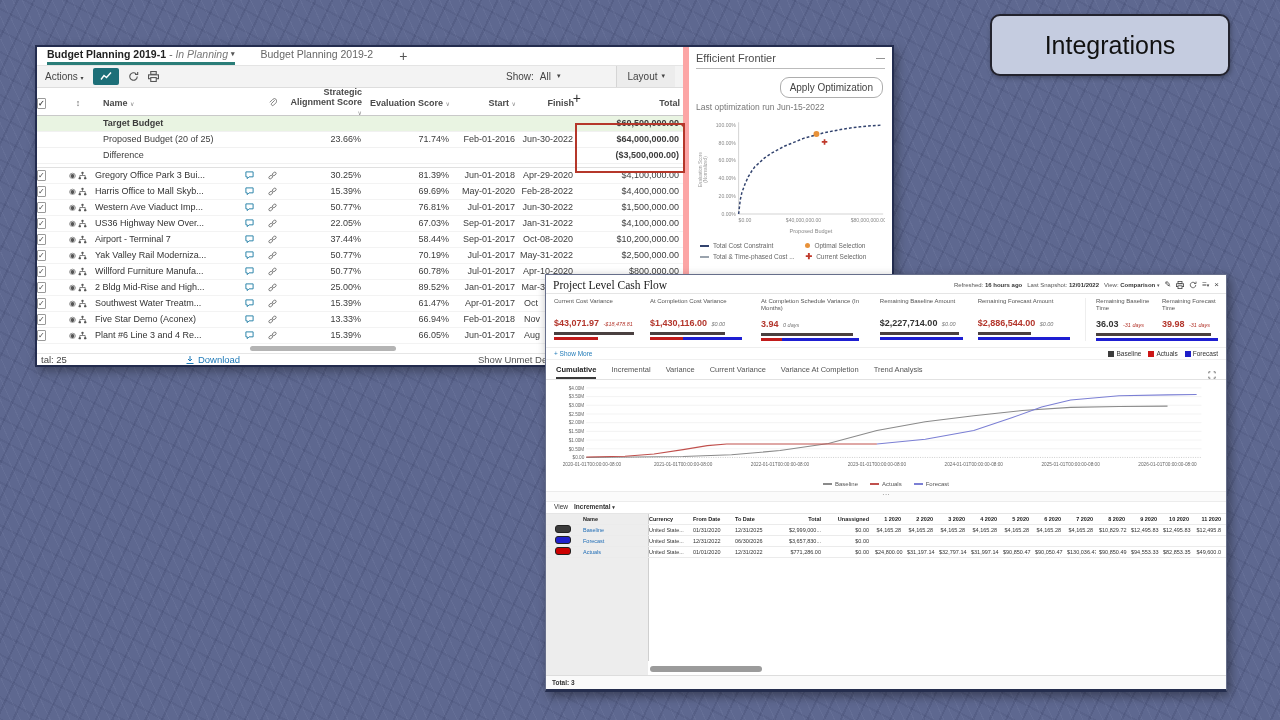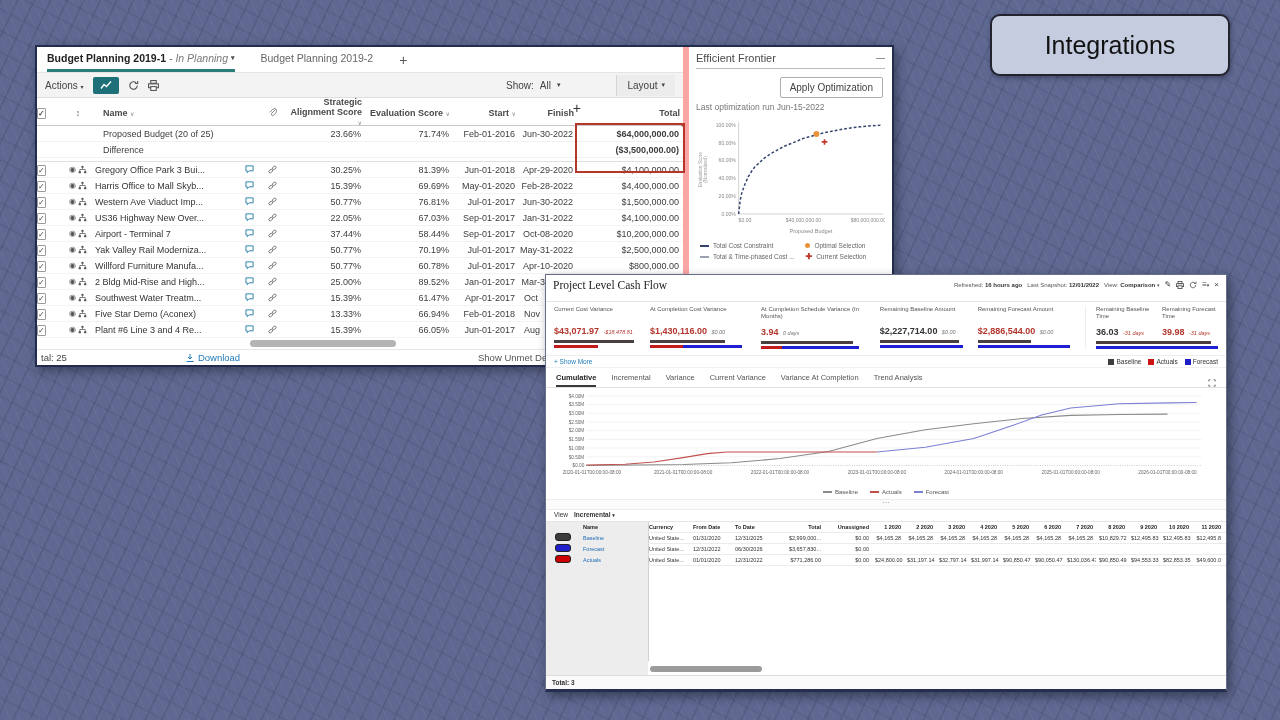--- a/index.html
+++ b/index.html
@@ -60,34 +60,34 @@
   .hscroll{margin:2px 0 0 213px;width:146px;height:7px;background:#b4b4b4;border-radius:4px;}
   .bfooter{flex:1;display:flex;align-items:center;padding:0 4px;font-size:9.5px;color:#444;border-top:1px solid #e6e6e6;margin-top:2px;position:relative;}
   .dl{color:#1f7ab8;margin-left:118px;display:inline-flex;align-items:center;gap:3px;}
   .unmet{position:absolute;left:441px;color:#555;white-space:nowrap;}
 
   
   #frontier-panel{flex:1;padding:5px 7px;display:flex;flex-direction:column;font-size:10px;color:#444;overflow:hidden;}
   .fp-head{display:flex;align-items:center;border-bottom:1px solid #bbb;padding-bottom:4px;font-size:11px;color:#4a4a4a;}
   .fp-min{margin-left:auto;color:#555;font-size:9px;}
   .fp-btn{margin:8px 2px 2px auto;font-family:"Liberation Sans",sans-serif;font-size:10px;color:#444;background:#fff;
-    border:1px solid #adadad;border-radius:2px;padding:4px 9px;}
+    border:1px solid #adadad;border-radius:9px;padding:4px 9px;}
   .fp-last{font-size:8.5px;color:#777;text-align:left;margin:2px 2px 2px 0;}
   #frontier-svg{width:100%;height:124px;overflow:hidden;}
   #frontier-legend{display:grid;grid-template-columns:1.3fr 1fr;gap:4px 2px;font-size:6.5px;color:#666;margin-top:4px;padding-left:4px;}
   .fl-item{display:flex;align-items:center;gap:4px;white-space:nowrap;overflow:hidden;}
   .mk-dash{width:9px;height:2px;display:inline-block;}
   .mk-dot{width:5px;height:5px;border-radius:50%;display:inline-block;}
   .mk-plus{font-weight:bold;font-size:8px;line-height:5px;}
 
   
   #cashflow-window{position:absolute;left:545px;top:274px;width:680px;height:414px;background:#fff;
     border:1px solid #666e8a;border-bottom:3px solid #252e4f;box-shadow:3px 4px 10px rgba(0,0,0,.4);
     display:flex;flex-direction:column;overflow:hidden;}
-  .cf-title{height:17px;display:flex;align-items:center;padding:1px 7px 8px;border-bottom:1px solid #e5e5e5;}
+  .cf-title{height:17px;display:flex;align-items:center;padding:1px 7px 0;border-bottom:1px solid #e5e5e5;}
   .cf-name{font-family:"Liberation Serif",serif;font-size:11.5px;color:#1a1a1a;}
   .cf-meta{margin-left:auto;display:flex;align-items:center;gap:5px;font-size:6px;color:#555;}
   .cf-meta b{font-weight:bold;color:#333;}
   .cf-meta .ic{font-size:8px;color:#444;display:inline-flex;align-items:center;}
   #metrics-row{display:flex;gap:12px;padding:4px 8px 6px;border-bottom:1px solid #eee;align-items:flex-start;}
   .metric{display:flex;flex-direction:column;}
   .mlabel{font-size:6px;color:#555;line-height:1.15;min-height:13px;}
   .mval{white-space:nowrap;margin-top:1px;}
   .mval .v{font-size:9px;font-weight:bold;}
   .v.red{color:#b3352b;} .v.dark{color:#333;}
@@ -199,20 +199,30 @@
             <div><span>Alignment Score</span> <span class="colcaret">∨</span></div>
           </span>
         <span class="hr"><span>Evaluation Score</span> <span class="colcaret">∨</span></span>
         <span class="hr"><span>Start</span> <span class="colcaret">∨</span></span>
         <span class="hr"><span>Finish</span></span>
         <span class="hr">Total</span>
         <span class="plus-col">+</span>
       </div>
 
       <div id="summary-body">
+          <div class="srow grid target">
+    <span></span>
+            <span></span>
+    <span class="sname">Target Budget</span>
+    <span class="num"></span>
+    <span class="num"></span>
+    <span class="num"></span>
+    <span class="num"></span>
+    <span class="num" style="font-weight:bold;">$60,500,000.00</span>
+  </div>
           <div class="srow grid">
     <span></span>
             <span></span>
     <span class="sname">Proposed Budget (20 of 25)</span>
     <span class="num">23.66%</span>
     <span class="num">71.74%</span>
     <span class="num">Feb-01-2016</span>
     <span class="num">Jun-30-2022</span>
     <span class="num" style="font-weight:bold;">$64,000,000.00</span>
   </div>

